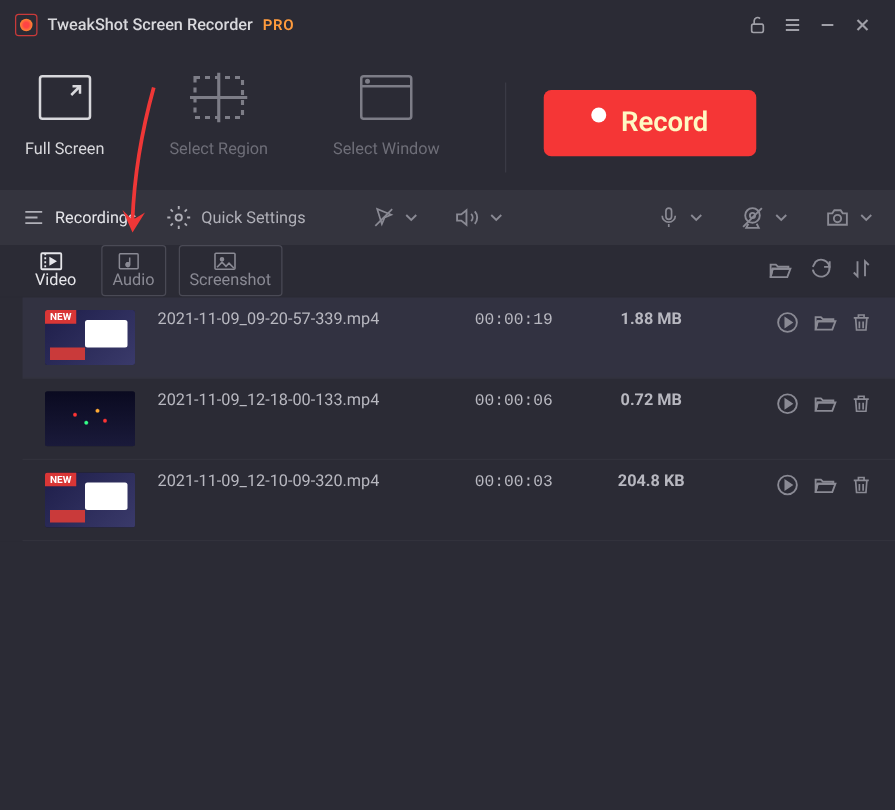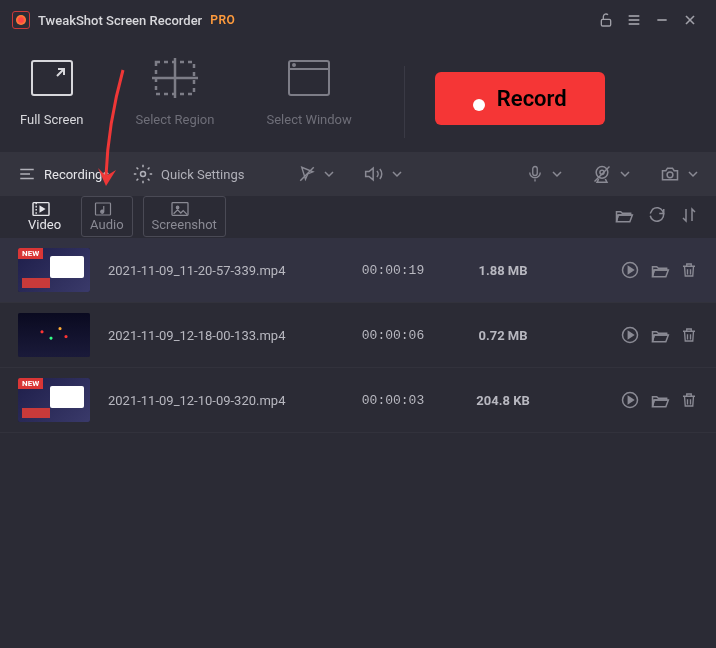--- a/index.html
+++ b/index.html
@@ -16,21 +16,21 @@
 .titlebar-btn svg { width: 16px; height: 16px; }
 
 
 .modes { display: flex; align-items: flex-start; padding: 18px 20px 14px 20px; background: #2b2b35; }
 .mode { display: flex; flex-direction: column; align-items: center; margin-right: 52px; cursor: pointer; justify-content: flex-end; }
 .mode-icon { width: 48px; height: 40px; display: flex; align-items: center; justify-content: center; margin-bottom: 14px; color: #7d7d87; }
 .mode.active .mode-icon, .mode:first-child .mode-icon { color: #d8d8dc; }
 .mode-label { font-size: 13px; color: #6e6e78; }
 .mode.active .mode-label, .mode:first-child .mode-label { color: #d8d8dc; }
 .modes-divider { width: 1px; height: 72px; background: #3a3a45; margin: 8px 30px 0 0; }
-.record-btn { background: #f53636; border: none; color: #000000; font-size: 22px; font-weight: 600; padding: 14px 38px; border-radius: 6px; cursor: pointer; display: flex; align-items: flex-end; margin-top: 14px; }
+.record-btn { background: #f53636; border: none; color: #fef9c3; font-size: 22px; font-weight: 600; padding: 14px 38px; border-radius: 6px; cursor: pointer; display: flex; align-items: flex-start; margin-top: 14px; }
 .record-dot { width: 12px; height: 12px; background: #fff; border-radius: 50%; margin-right: 12px; }
 
 
 .settings-bar { height: 44px; display: flex; align-items: center; padding: 0 18px; background: #34343e; }
 .settings-item { display: flex; align-items: center; margin-right: 24px; cursor: pointer; color: #b0b0b8; font-size: 13px; }
 .settings-item svg { margin-right: 8px; }
 .settings-spacer { flex: 1; }
 .settings-icon-btn { display: flex; align-items: center; margin-left: 30px; cursor: pointer; color: #8a8a94; }
 .settings-icon-btn svg:first-child { margin-right: 8px; }
 
@@ -38,21 +38,21 @@
 .tabs-bar { height: 42px; display: flex; align-items: center; padding: 0 18px; background: #2b2b35; border-bottom: 1px solid #2b2b35; }
 .tab { display: flex; align-items: center; padding: 6px 10px; margin-right: 10px; cursor: pointer; color: #8a8a94; font-size: 13px; border-radius: 3px; flex-direction: column; }
 .tab.active { color: #e6e6ea; }
 .tab-box { border: 1px solid #4a4a55; padding: 4px 8px; }
 .tab svg { margin-right: 8px; }
 .tabs-spacer { flex: 1; }
 .tabs-action { margin-left: 14px; cursor: pointer; color: #8a8a94; }
 
 
 .files { background: #2b2b35; }
-.file-row { display: flex; align-items: center; padding: 10px 18px; border-bottom: 1px solid #32323c; }
+.file-row { display: flex; align-items: flex-start; padding: 10px 18px; border-bottom: 1px solid #32323c; margin-left: 18px; }
 .file-row.active { background: #323241; }
 .thumb { width: 72px; height: 44px; background: #1a1a2a; border-radius: 2px; margin-right: 18px; position: relative; overflow: hidden; flex-shrink: 0; }
 .thumb-new { position: absolute; top: 0; left: 0; background: #d93636; color: #fff; font-size: 8px; font-weight: 700; padding: 1px 4px; }
 .thumb-content1 { position: absolute; inset: 0; background: linear-gradient(135deg, #1e1e4a 0%, #3a3a6a 100%); }
 .thumb-content1::after { content:""; position:absolute; right:6px; top:8px; width:34px; height:22px; background:#fff; border-radius:2px; }
 .thumb-content1::before { content:""; position:absolute; left:4px; bottom:4px; width:28px; height:10px; background:#c93a3a; }
 .thumb-content2 { position: absolute; inset: 0; background: linear-gradient(180deg, #0a0a20 0%, #1a1a3a 100%); }
 .thumb-content2::after { content:""; position:absolute; inset:6px; background: radial-gradient(circle at 30% 40%, #ff3333 1px, transparent 2px), radial-gradient(circle at 60% 30%, #ffaa33 1px, transparent 2px), radial-gradient(circle at 45% 60%, #33ff88 1px, transparent 2px), radial-gradient(circle at 70% 55%, #ff3333 1px, transparent 2px); }
 .file-name { flex: 0 0 230px; color: #b8b8c0; font-size: 13px; }
 .file-duration { flex: 0 0 110px; color: #b8b8c0; font-size: 13px; text-align: center; font-family: Liberation Mono, monospace; }
@@ -247,21 +247,21 @@
       </svg>
   </div>
 </div>
 
 <div class="files" id="file-list">
     <div class="file-row active">
     <div class="thumb">
       <div class="thumb-content1"></div>
       <div class="thumb-new">NEW</div>
     </div>
-    <div class="file-name">2021-11-09_11-20-57-339.mp4</div>
+    <div class="file-name">2021-11-09_09-20-57-339.mp4</div>
     <div class="file-duration">00:00:19</div>
     <div class="file-size">1.88 MB</div>
     <div class="file-spacer"></div>
     <div class="file-action">
       <svg width="20" height="20" viewBox="0 0 24 24" fill="none" stroke="currentColor" stroke-width="1.8">
           <circle cx="12" cy="12" r="9"></circle>
           <path d="M10 8l6 4-6 4z" fill="currentColor"></path>
         </svg>
     </div>
     <div class="file-action">

